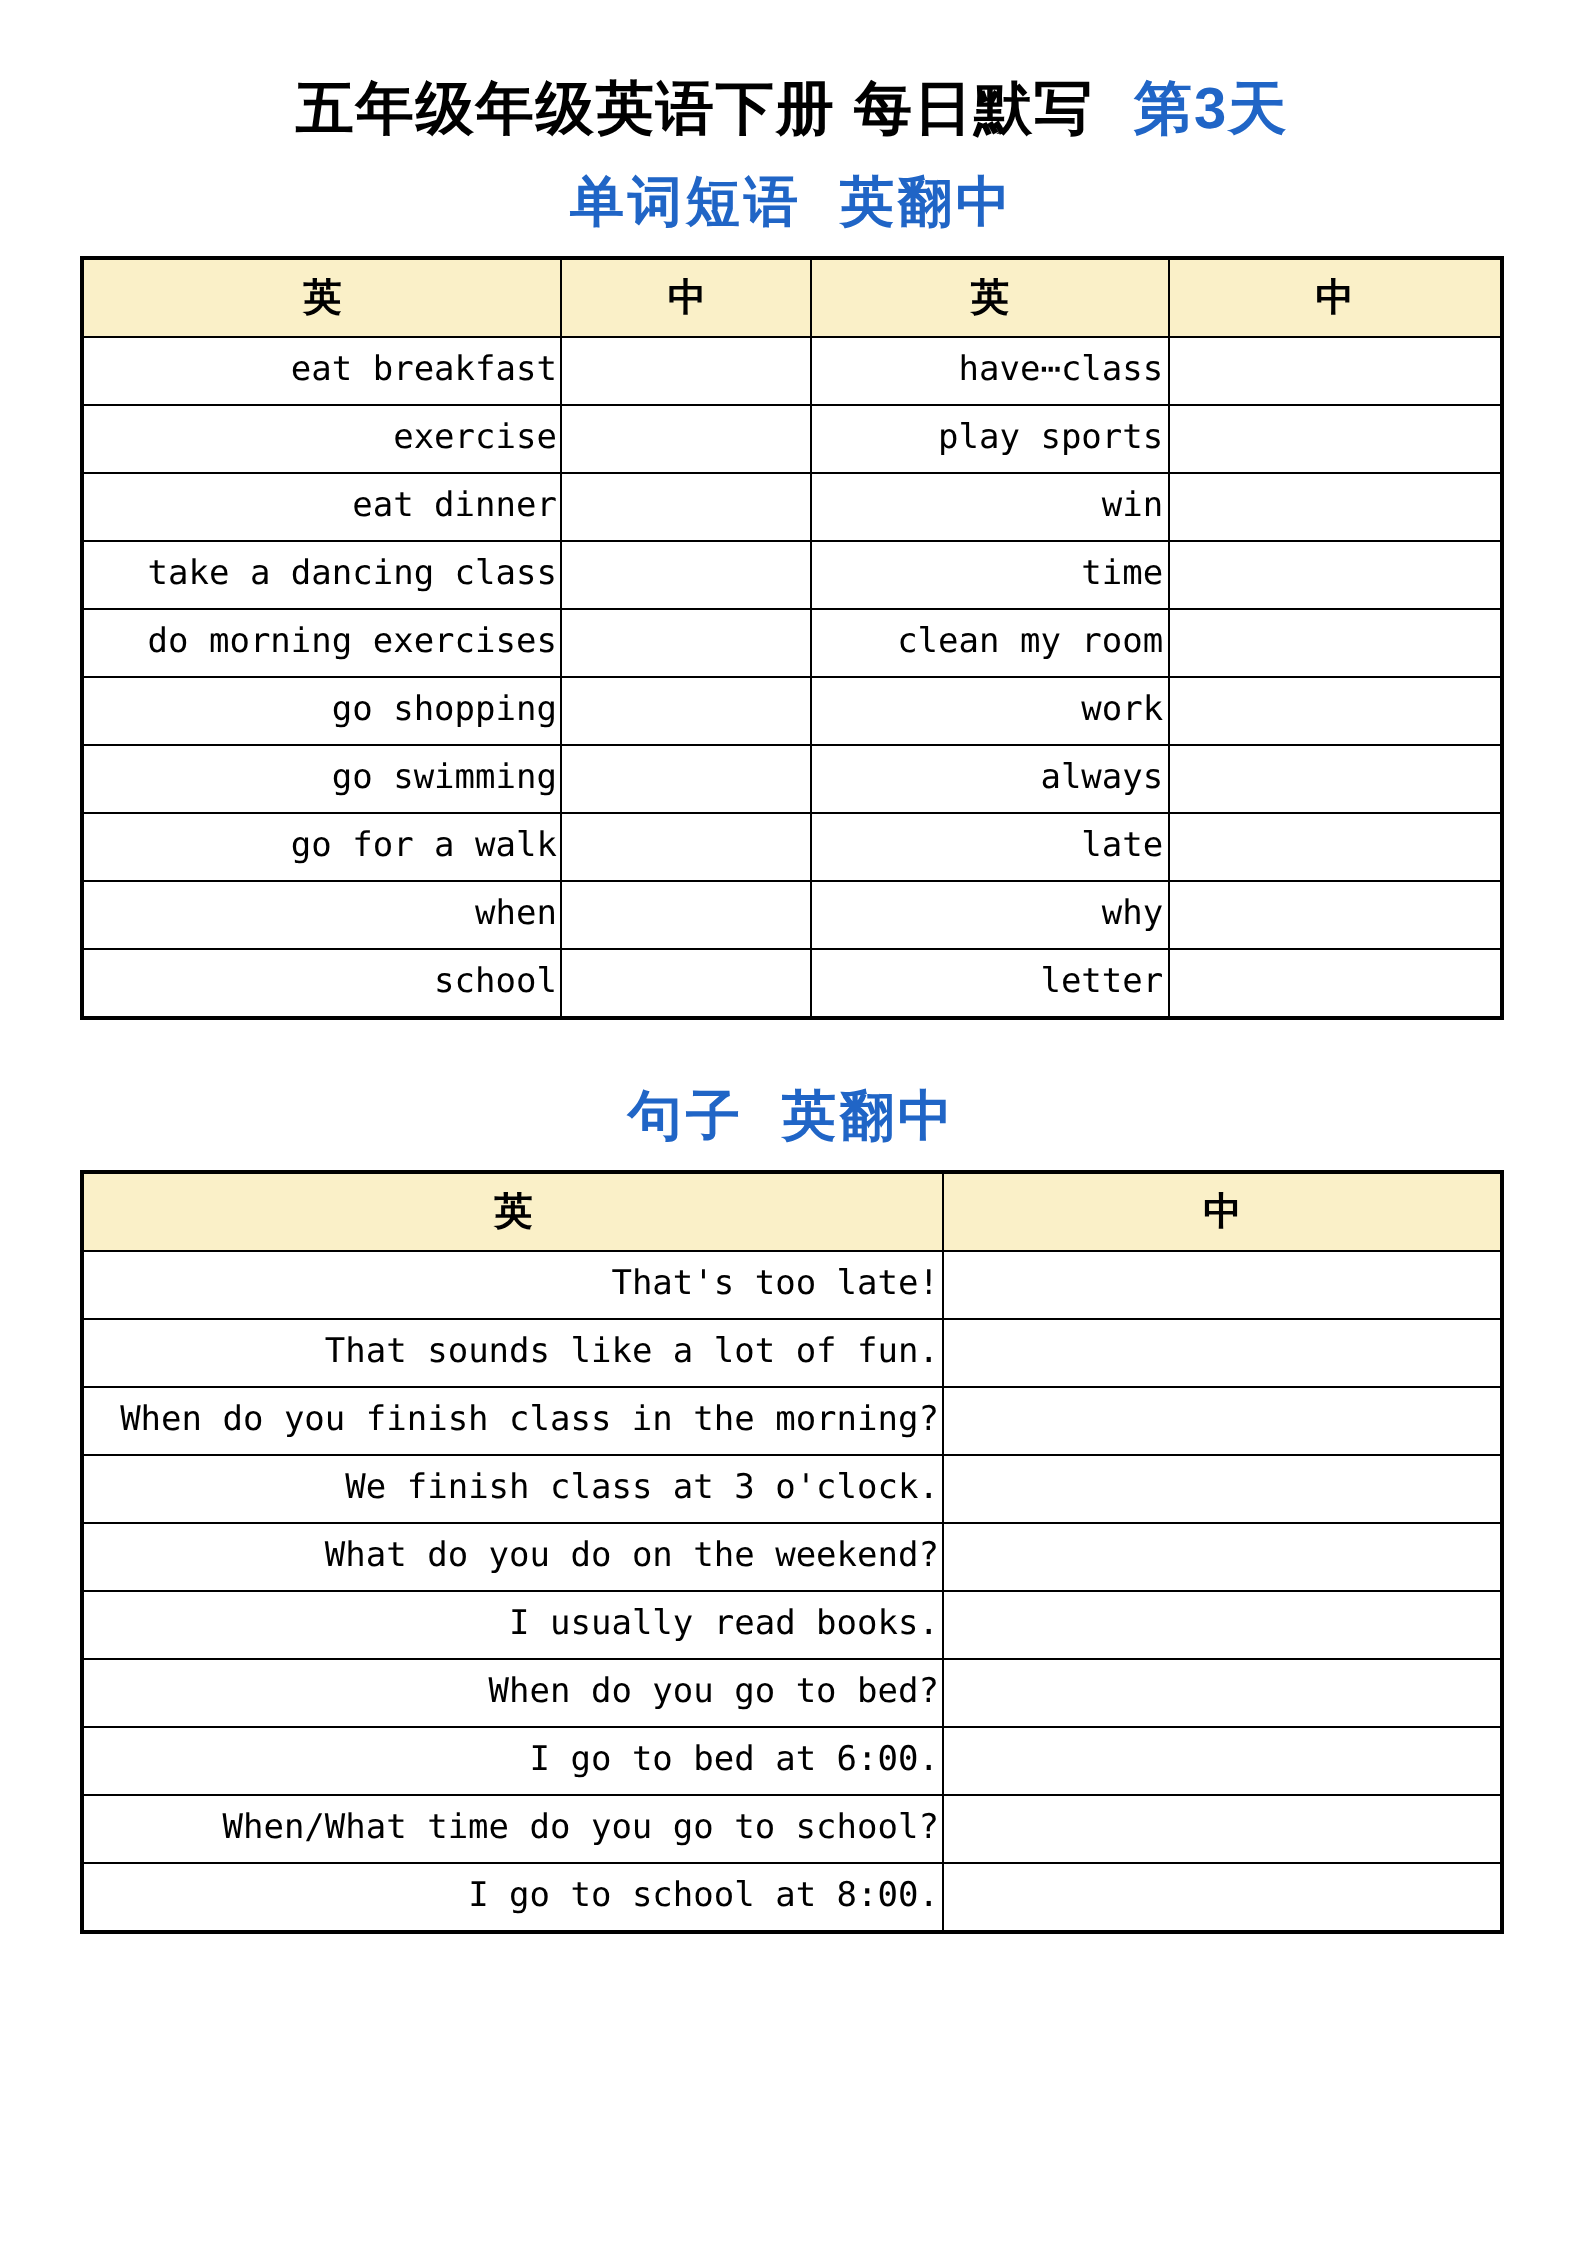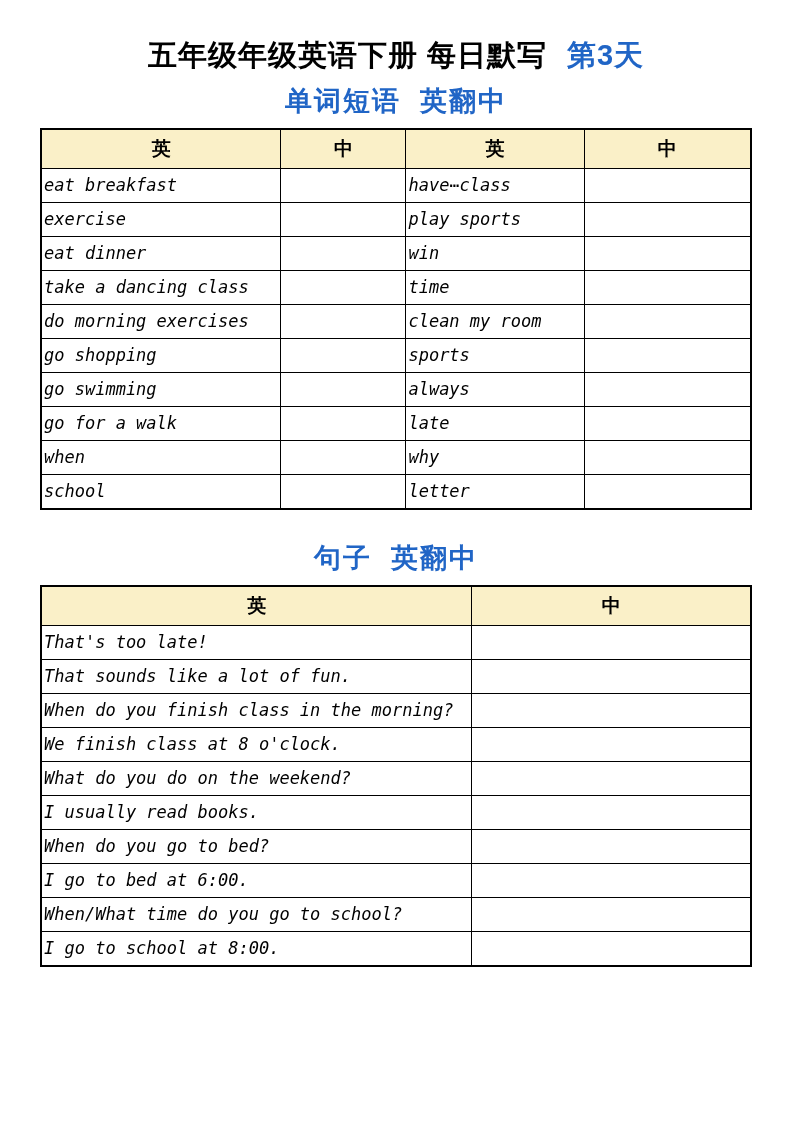--- a/index.html
+++ b/index.html
@@ -56,26 +56,25 @@
     color: #000000;
     text-align: center;
     vertical-align: middle;
   }
   table.sheet td {
     border: 1px solid #000000;
     height: 33px;
     font-family: "DejaVu Sans Mono", "Liberation Mono", monospace;
     font-size: 17px;
     color: #000000;
-    text-align: left;
+    text-align: right;
     vertical-align: middle;
     white-space: nowrap;
     overflow: hidden;
     padding: 0 2px;
-    font-style: italic;
   }
   .section-2 {
     margin-top: 30px;
   }
 </style>
 </head>
 <body>
 
 <div class="page">
   <div class="content">
@@ -126,21 +125,21 @@
             </tr>
             <tr>
               <td>do morning exercises</td>
               <td></td>
               <td>clean my room</td>
               <td></td>
             </tr>
             <tr>
               <td>go shopping</td>
               <td></td>
-              <td>sports</td>
+              <td>work</td>
               <td></td>
             </tr>
             <tr>
               <td>go swimming</td>
               <td></td>
               <td>always</td>
               <td></td>
             </tr>
             <tr>
               <td>go for a walk</td>
@@ -185,21 +184,21 @@
             </tr>
             <tr>
               <td>That sounds like a lot of fun.</td>
               <td></td>
             </tr>
             <tr>
               <td>When do you finish class in the morning?</td>
               <td></td>
             </tr>
             <tr>
-              <td>We finish class at 8 o'clock.</td>
+              <td>We finish class at 3 o'clock.</td>
               <td></td>
             </tr>
             <tr>
               <td>What do you do on the weekend?</td>
               <td></td>
             </tr>
             <tr>
               <td>I usually read books.</td>
               <td></td>
             </tr>

